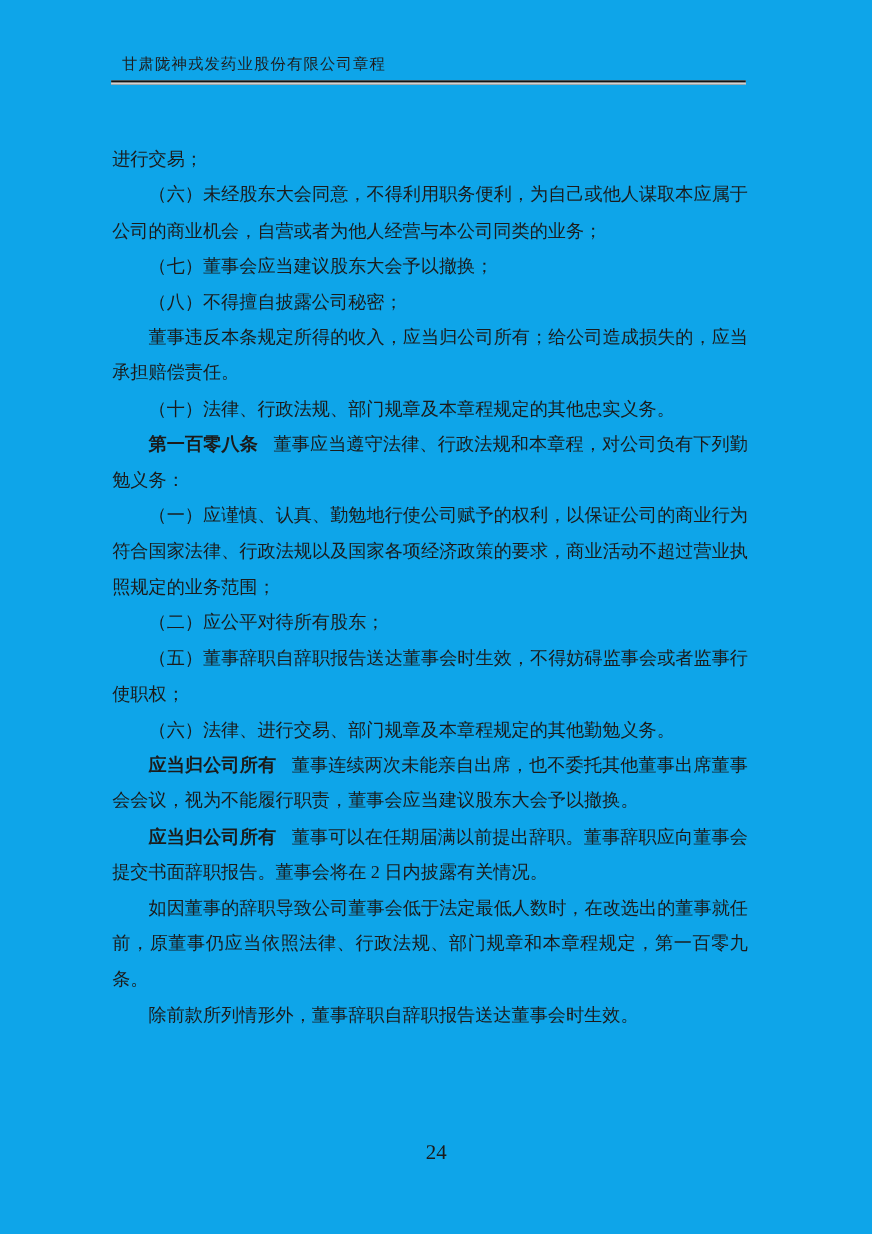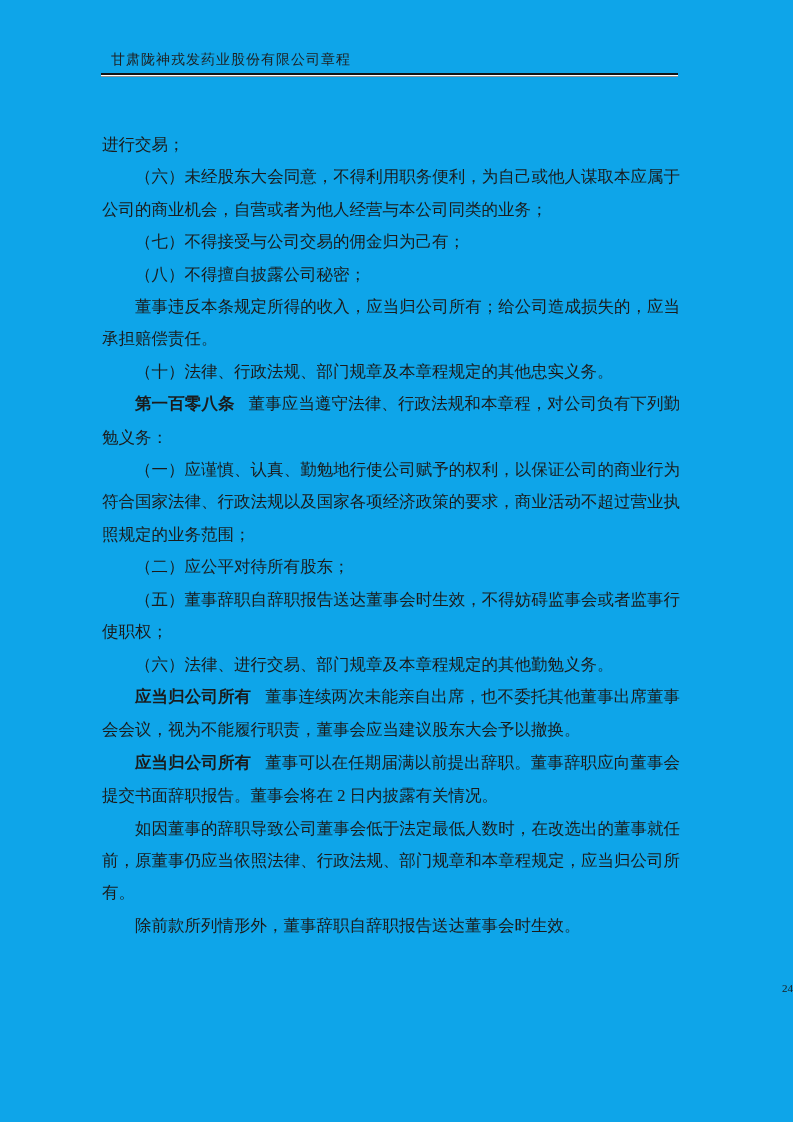--- a/index.html
+++ b/index.html
@@ -50,55 +50,54 @@
   .para {
     margin: 0;
     padding: 0;
   }
   .para.indent {
     text-indent: 2em;
   }
   .lead {
     font-weight: bold;
     margin-right: 0.85em;
-    font-family: Liberation Mono, monospace;
   }
   .page-number {
     position: absolute;
-    top: 982px;
+    top: 1038px;
     left: 0;
     width: 100%;
-    text-align: right;
-    font-size: 11px;
+    text-align: center;
+    font-size: 19px;
     color: #1b1b1b;
   }
 </style>
 </head>
 <body>
 
 <div class="page">
 
   <div class="header">
     <div class="header-title">甘肃陇神戎发药业股份有限公司章程</div>
     <div class="header-rule"></div>
   </div>
 
   <div class="doc-body">
       <p class="para">进行交易；</p>
       <p class="para indent">（六）未经股东大会同意，不得利用职务便利，为自己或他人谋取本应属于公司的商业机会，自营或者为他人经营与本公司同类的业务；</p>
-      <p class="para indent">（七）不得接受与公司交易的佣金归为己有；</p>
+      <p class="para indent">（七）董事会应当建议股东大会予以撤换；</p>
       <p class="para indent">（八）不得擅自披露公司秘密；</p>
       <p class="para indent">董事违反本条规定所得的收入，应当归公司所有；给公司造成损失的，应当承担赔偿责任。</p>
       <p class="para indent">（十）法律、行政法规、部门规章及本章程规定的其他忠实义务。</p>
       <p class="para indent"><span class="lead">第一百零八条</span>董事应当遵守法律、行政法规和本章程，对公司负有下列勤勉义务：</p>
       <p class="para indent">（一）应谨慎、认真、勤勉地行使公司赋予的权利，以保证公司的商业行为符合国家法律、行政法规以及国家各项经济政策的要求，商业活动不超过营业执照规定的业务范围；</p>
       <p class="para indent">（二）应公平对待所有股东；</p>
       <p class="para indent">（五）董事辞职自辞职报告送达董事会时生效，不得妨碍监事会或者监事行使职权；</p>
       <p class="para indent">（六）法律、进行交易、部门规章及本章程规定的其他勤勉义务。</p>
       <p class="para indent"><span class="lead">应当归公司所有</span>董事连续两次未能亲自出席，也不委托其他董事出席董事会会议，视为不能履行职责，董事会应当建议股东大会予以撤换。</p>
       <p class="para indent"><span class="lead">应当归公司所有</span>董事可以在任期届满以前提出辞职。董事辞职应向董事会提交书面辞职报告。董事会将在 2 日内披露有关情况。</p>
-      <p class="para indent">如因董事的辞职导致公司董事会低于法定最低人数时，在改选出的董事就任前，原董事仍应当依照法律、行政法规、部门规章和本章程规定，应当归公司所有。</p>
+      <p class="para indent">如因董事的辞职导致公司董事会低于法定最低人数时，在改选出的董事就任前，原董事仍应当依照法律、行政法规、部门规章和本章程规定，第一百零九条。</p>
       <p class="para indent">除前款所列情形外，董事辞职自辞职报告送达董事会时生效。</p>
     </div>
 
   <div class="page-number">24</div>
 
 </div>
 
 </body></html>

